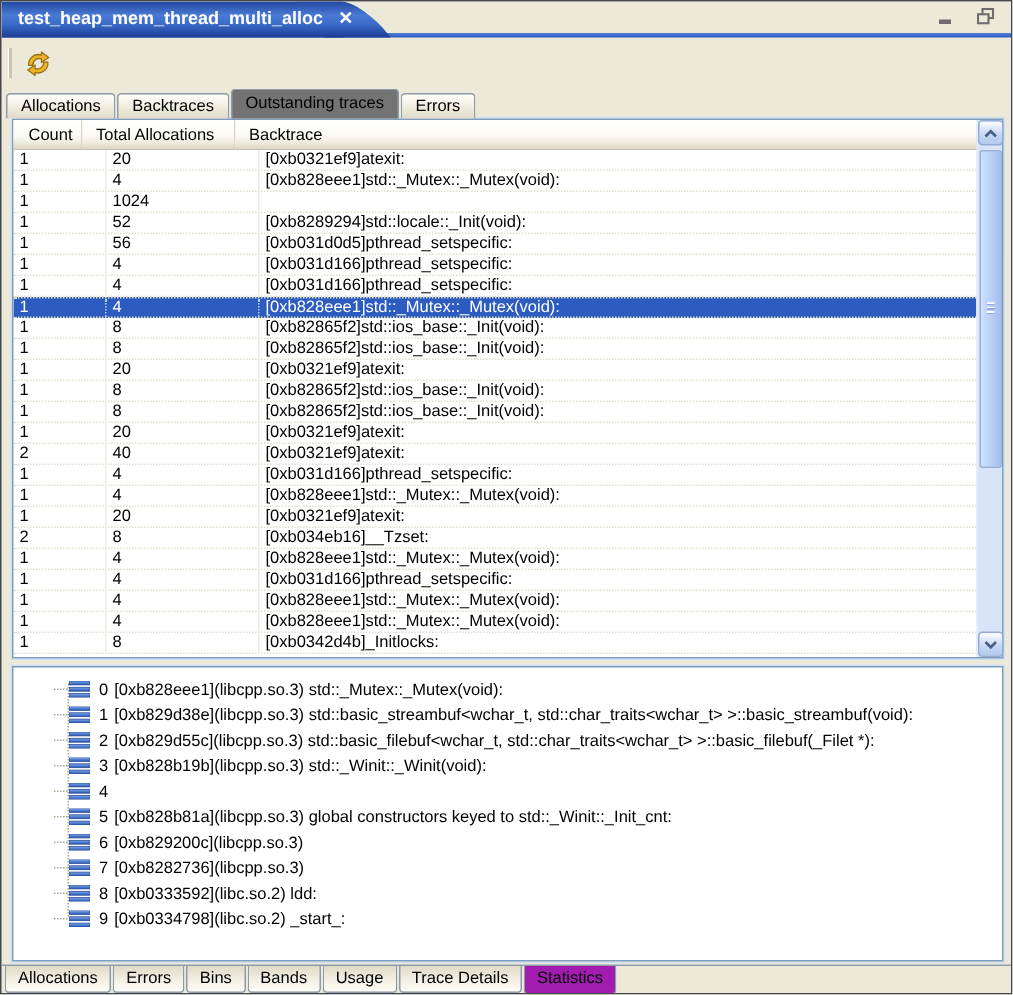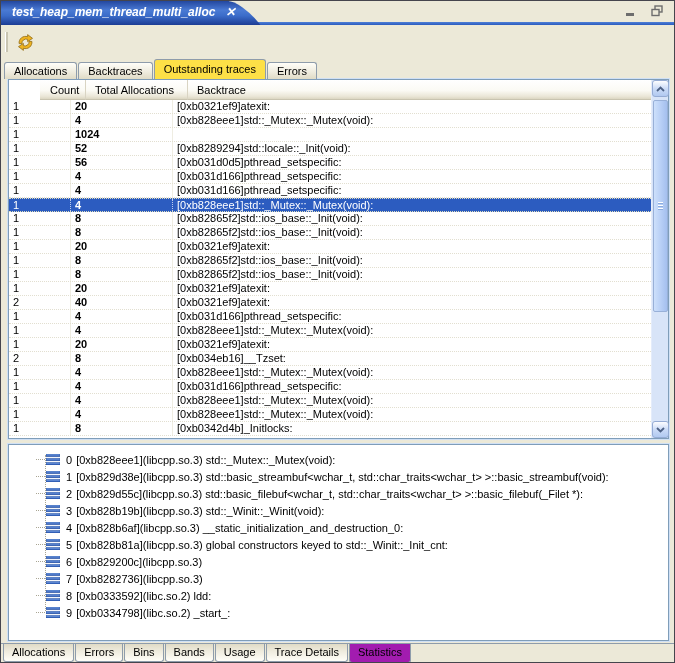--- a/index.html
+++ b/index.html
@@ -8,21 +8,21 @@
     width:675px; height:663px;
     font-family:"Liberation Sans", sans-serif;
     background:#ece9d8;
   }
   .window {
     position:relative; width:675px; height:663px;
     border:1px solid #45454d; background:#ece9d8; overflow:hidden;
   }
 
   
-  .titlebar { position:absolute; left:0; top:0; width:673px; height:24px; background:#ece9d8;font-style:italic; }
+  .titlebar { position:absolute; left:0; top:0; width:673px; height:24px; background:#ece9d8; }
   .titlebar::after { content:""; position:absolute; left:0; right:0; bottom:0; height:3px;
     background:linear-gradient(180deg,#4f7fd6,#2a5bbf); }
   .view-tab {
     position:absolute; left:0; top:0; height:24px; width:228px; z-index:2;
     background:linear-gradient(180deg,#23479f 0%,#4a7ad4 38%,#3b6cc9 62%,#1c3c94 100%);
     display:flex; align-items:center; padding:0 6px 3px 5px; color:#fff;
   }
   .view-tab .swoosh {
     position:absolute; right:-22px; top:0; width:44px; height:24px; z-index:-1;
     background:linear-gradient(180deg,#23479f 0%,#4a7ad4 38%,#3b6cc9 62%,#1c3c94 100%);
@@ -41,43 +41,43 @@
     display:flex; align-items:center; justify-content:center; }
 
   
   .upper-tabs { position:absolute; left:3px; top:57px; height:21px; display:flex; align-items:flex-end; z-index:2; }
   .xtab {
     font-size:11px; color:#000; padding:2px 9px 3px; height:17px; margin-right:1px;
     border:1px solid #8e9cab; border-bottom:none; border-radius:3px 3px 0 0;
     background:linear-gradient(180deg,#fffef8,#efecdf 55%,#e0dbc6);
     display:flex; align-items:center; white-space:nowrap;
   }
-  .xtab.selected { background:#fde047; height:20px; z-index:3;text-align:right; }
+  .xtab.selected { background:#737373; height:20px; z-index:3;text-align:right; }
 
   
   .table-area {
     position:absolute; left:7px; top:78px; width:661px; height:360px;
     background:#fff; border:1px solid #7f9db9; box-shadow:0 0 0 1px #cfe0f5;
   }
   .thead { display:flex; height:20px; width:100%; }
   .hcell {
     font-size:11px; color:#000; display:flex; align-items:center;
     background:linear-gradient(180deg,#ffffff,#fbfaf4 55%,#ebe7d8 85%,#dcd7c2);
     border-right:1px solid #d9d4c3; border-bottom:1px solid #c9c4b0;
     padding-left:9px; white-space:nowrap; overflow:hidden;
   }
-  .hcell.h-count { width:46px; padding-left:10px;margin-left:31px; }
+  .hcell.h-count { width:46px; padding-left:10px; }
   .hcell.h-total { width:102px; }
   .hcell.h-bt    { flex:1; border-right:none; }
   .tbody { position:absolute; left:0; top:20px; right:17px; bottom:0; overflow:hidden; }
   .trow { display:flex; height:14px; font-size:11px; line-height:13px; color:#000;
     border-bottom:1px dotted #e2dfd0; }
   .cell { padding-left:4px; white-space:nowrap; overflow:hidden; }
   .c-count { width:62px; border-right:1px solid #efede2; }
-  .c-total { width:102px; border-right:1px solid #efede2;font-weight:bold; }
+  .c-total { width:102px; border-right:1px solid #efede2; }
   .c-bt    { flex:1; }
   .trow.selected { background:#2c5cc0; color:#fff;
     border-top:1px dotted rgba(255,244,190,.85); border-bottom:1px dotted rgba(255,244,190,.85); }
   .trow.selected .c-count, .trow.selected .c-total { border-right:1px dotted rgba(255,255,255,.7); }
 
   
   .vscroll { position:absolute; right:0; top:0; bottom:0; width:17px; background:#d8e4f8; border-left:1px solid #e4ecfb; }
   .sb-btn { position:absolute; left:0; width:17px; height:17px;
     background:linear-gradient(180deg,#fdfdff,#cbdbf7 50%,#b1c9f0);
     border:1px solid #95abd4; border-radius:3px;
@@ -378,21 +378,20 @@
         <linearGradient id="barg" x1="0" y1="0" x2="0" y2="1">
           <stop offset="0" stop-color="#7ea6e8"></stop>
               <stop offset="1" stop-color="#2a58b4"></stop>
         </linearGradient>
       </defs>
       <rect x="0" y="0" width="14" height="2.6" fill="url(#barg)" stroke="#1e4898" stroke-width="0.5"></rect>
       <rect x="0" y="4.2" width="14" height="2.6" fill="url(#barg)" stroke="#1e4898" stroke-width="0.5"></rect>
       <rect x="0" y="8.4" width="14" height="2.6" fill="url(#barg)" stroke="#1e4898" stroke-width="0.5"></rect>
     </svg>
     <span class="f-num">4</span>
-    <span class="f-text">[0xb828b6af](libcpp.so.3) __static_initialization_and_destruction_0:</span>
   </div>
       <div class="ditem">
     <span class="stub"></span>
     <svg class="stack-icon" viewBox="0 0 14 11">
       <defs>
         <linearGradient id="barg" x1="0" y1="0" x2="0" y2="1">
           <stop offset="0" stop-color="#7ea6e8"></stop>
               <stop offset="1" stop-color="#2a58b4"></stop>
         </linearGradient>
       </defs>

